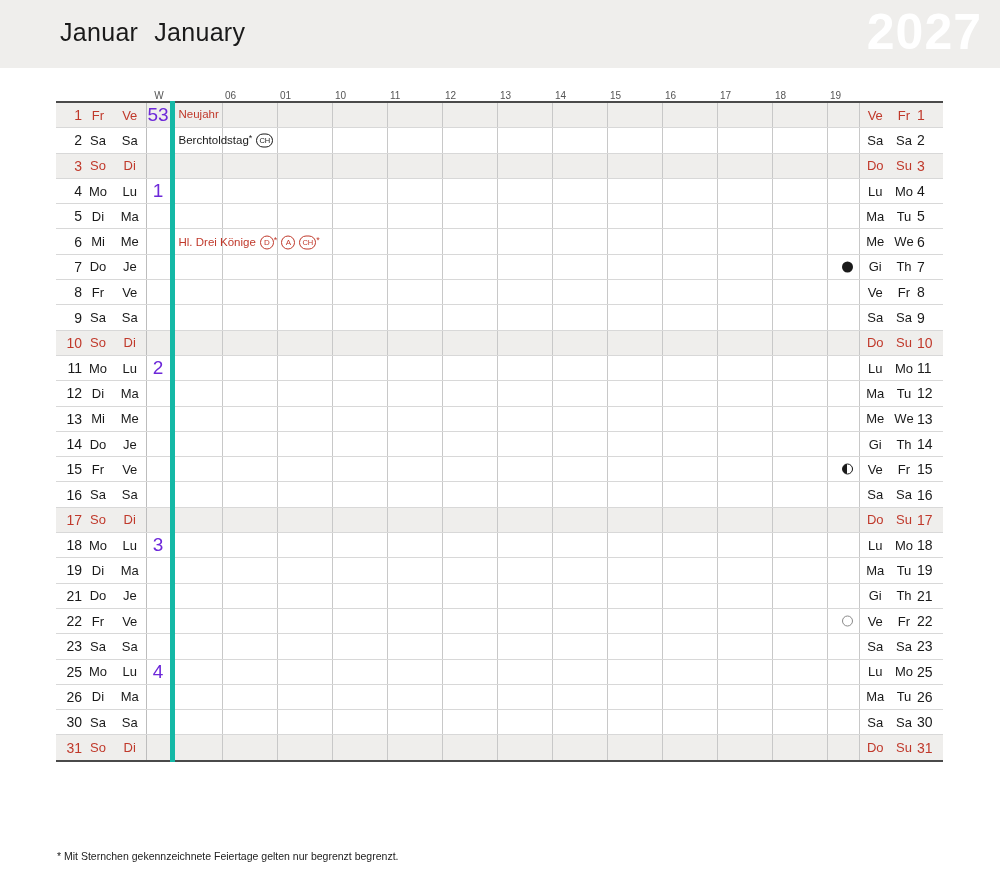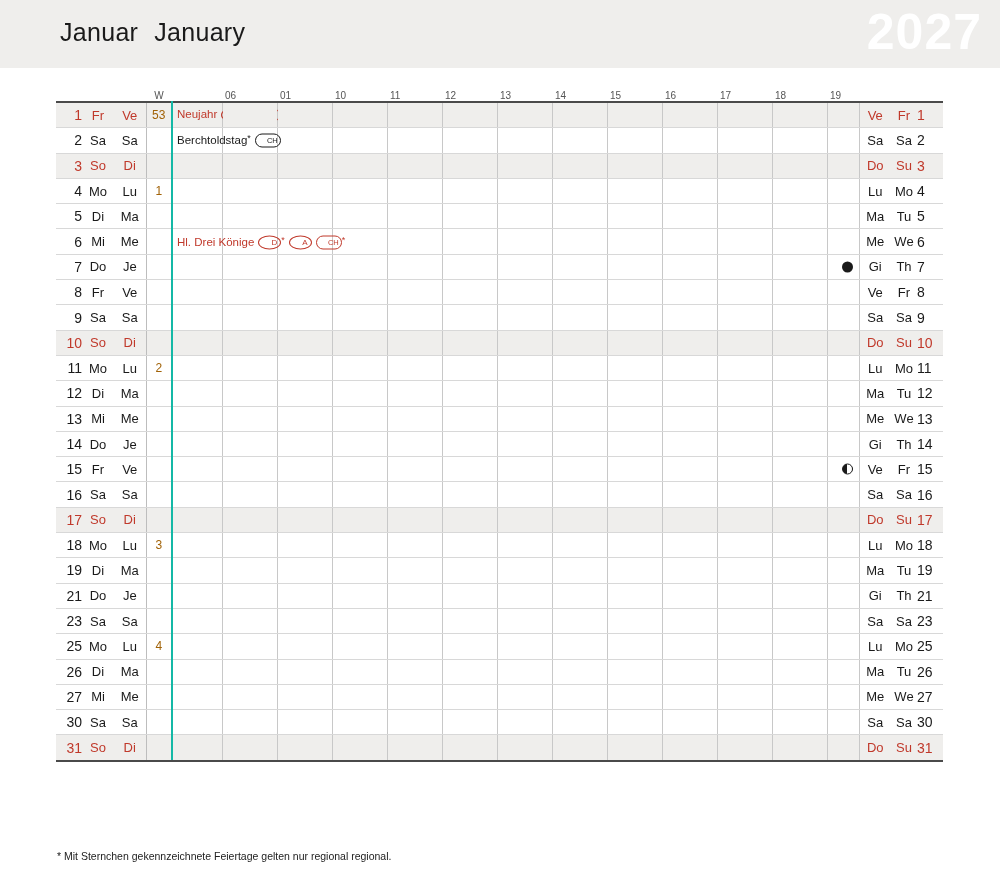--- a/index.html
+++ b/index.html
@@ -102,24 +102,24 @@
     font-size: 13px;
   }
   td.dow2-l {
     width: 32px;
     text-align: center;
     font-size: 13px;
   }
   td.week {
     width: 26px;
     text-align: center;
-    font-size: 12px;
-    color: #a16207;
+    font-size: 19px;
+    color: #6d28d9;
     border-left: 1px solid #bdbdbd;
-    border-right: 2px solid #14b8a6;
+    border-right: 5px solid #14b8a6;
   }
 
   
   td.slot {
     border-right: 1px solid #c8c8c8;
     border-bottom: 1px solid #d8d8d8;
     position: relative;
   }
   td.slot.first { border-left: none; }
 
@@ -180,21 +180,20 @@
     display: inline-block;
     border: 1px solid currentColor;
     border-radius: 50%;
     width: 12px;
     height: 12px;
     line-height: 11px;
     text-align: center;
     font-size: 8px;
     margin-left: 4px;
     vertical-align: 1px;
-    padding-left: 9px;
   }
   .badge.wide {
     border-radius: 7px;
     width: 15px;
     font-size: 7.5px;
   }
   .star { font-size: 9px; vertical-align: 3px; }
 
   
   .moon {
@@ -727,20 +726,44 @@
           <td class="slot"></td>
           <td class="slot"></td>
           <td class="slot"></td>
           <td class="slot"></td>
           <td class="slot"></td>
           <td class="dow1-r">Gi</td>
           <td class="dow2-r">Th</td>
           <td class="daynum-r">21</td>
         </tr>
         <tr class="row normal">
+          <td class="daynum-l">22</td>
+          <td class="dow1-l">Fr</td>
+          <td class="dow2-l">Ve</td>
+          <td class="week"></td>
+          <td class="slot first"></td>
+          <td class="slot"></td>
+          <td class="slot"></td>
+          <td class="slot"></td>
+          <td class="slot"></td>
+          <td class="slot"></td>
+          <td class="slot"></td>
+          <td class="slot"></td>
+          <td class="slot"></td>
+          <td class="slot"></td>
+          <td class="slot"></td>
+          <td class="slot"></td>
+          <td class="slot">
+            <span class="moon full"></span>
+          </td>
+          <td class="dow1-r">Ve</td>
+          <td class="dow2-r">Fr</td>
+          <td class="daynum-r">22</td>
+        </tr>
+        <tr class="row normal">
           <td class="daynum-l">23</td>
           <td class="dow1-l">Sa</td>
           <td class="dow2-l">Sa</td>
           <td class="week"></td>
           <td class="slot first"></td>
           <td class="slot"></td>
           <td class="slot"></td>
           <td class="slot"></td>
           <td class="slot"></td>
           <td class="slot"></td>
@@ -793,42 +816,20 @@
           <td class="slot"></td>
           <td class="slot"></td>
           <td class="slot"></td>
           <td class="slot"></td>
           <td class="slot"></td>
           <td class="dow1-r">Ma</td>
           <td class="dow2-r">Tu</td>
           <td class="daynum-r">26</td>
         </tr>
         <tr class="row normal">
-          <td class="daynum-l">27</td>
-          <td class="dow1-l">Mi</td>
-          <td class="dow2-l">Me</td>
-          <td class="week"></td>
-          <td class="slot first"></td>
-          <td class="slot"></td>
-          <td class="slot"></td>
-          <td class="slot"></td>
-          <td class="slot"></td>
-          <td class="slot"></td>
-          <td class="slot"></td>
-          <td class="slot"></td>
-          <td class="slot"></td>
-          <td class="slot"></td>
-          <td class="slot"></td>
-          <td class="slot"></td>
-          <td class="slot"></td>
-          <td class="dow1-r">Me</td>
-          <td class="dow2-r">We</td>
-          <td class="daynum-r">27</td>
-        </tr>
-        <tr class="row normal">
           <td class="daynum-l">30</td>
           <td class="dow1-l">Sa</td>
           <td class="dow2-l">Sa</td>
           <td class="week"></td>
           <td class="slot first"></td>
           <td class="slot"></td>
           <td class="slot"></td>
           <td class="slot"></td>
           <td class="slot"></td>
           <td class="slot"></td>
@@ -861,14 +862,14 @@
           <td class="slot"></td>
           <td class="slot"></td>
           <td class="slot"></td>
           <td class="dow1-r">Do</td>
           <td class="dow2-r">Su</td>
           <td class="daynum-r">31</td>
         </tr>
       </tbody>
   </table>
 
-  <div id="footnote">* Mit Sternchen gekennzeichnete Feiertage gelten nur regional regional.</div>
+  <div id="footnote">* Mit Sternchen gekennzeichnete Feiertage gelten nur begrenzt begrenzt.</div>
 </div>
 
 </body></html>

